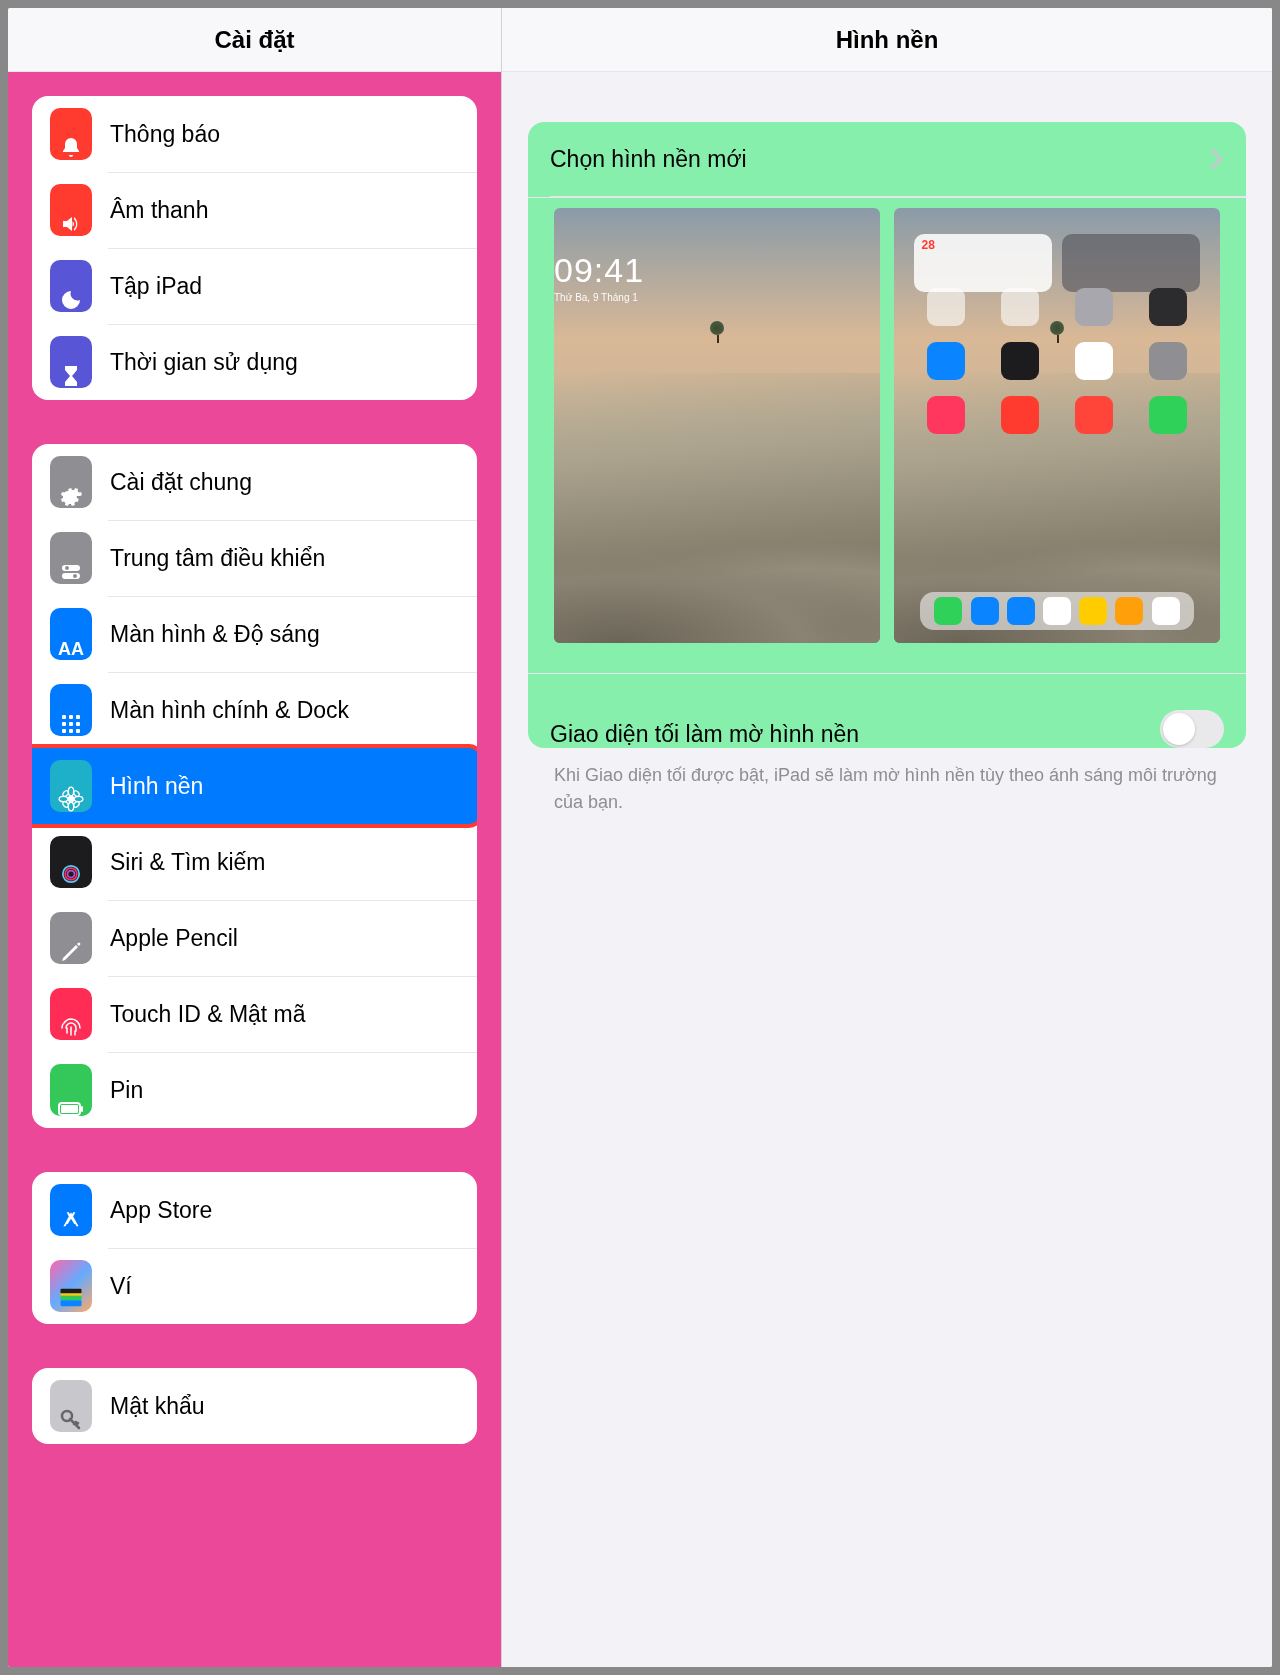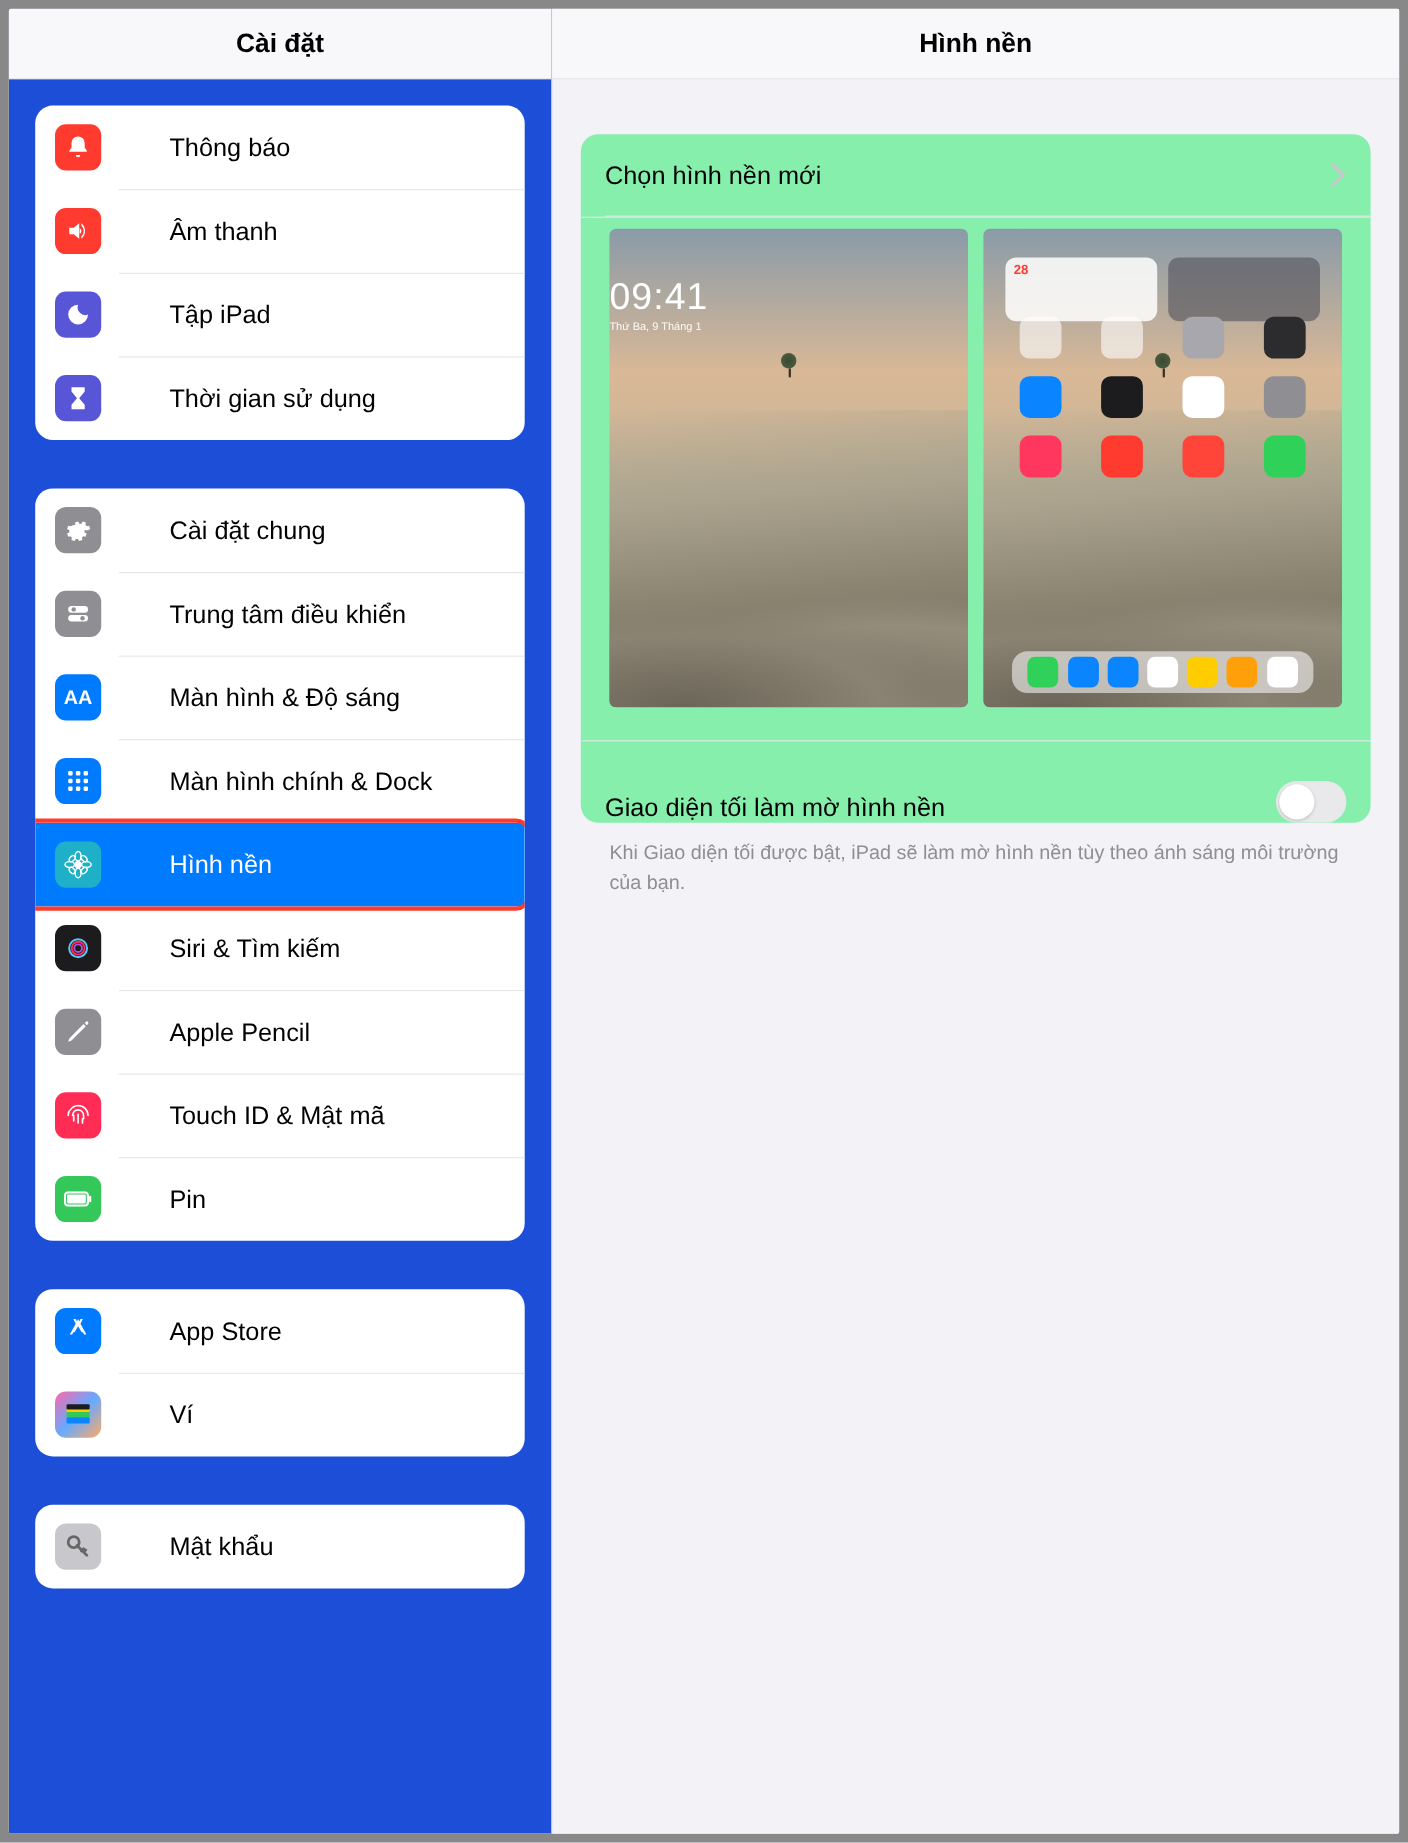--- a/index.html
+++ b/index.html
@@ -14,21 +14,21 @@
   width: 1264px;
   height: 1659px;
   margin: 8px;
   background: #f2f2f7;
   display: flex;
   border-radius: 2px;
   overflow: hidden;
 }
 .sidebar {
   width: 494px;
-  background: #1d4ed8;
+  background: #ec4899;
   border-right: 1px solid #d1d1d6;
   display: flex;
   flex-direction: column;
 }
 .sidebar-header {
   height: 64px;
   display: flex;
   align-items: center;
   justify-content: center;
   background: #f8f8fa;
@@ -50,41 +50,40 @@
   margin-bottom: 44px;
   overflow: hidden;
 }
 .row {
   display: flex;
   align-items: center;
   height: 76px;
   padding: 0 18px;
   cursor: pointer;
   position: relative;
-  gap: 44px;
 }
 .row + .row::before {
   content: "";
   position: absolute;
   top: 0;
   left: 76px;
   right: 0;
   height: 1px;
   background: #e5e5ea;
 }
 .row.selected {
   background: #007aff;
 }
 .row.selected .row-label { color: #fff; }
 .icon-box {
   width: 42px;
-  height: 42px;
+  height: 52px;
   border-radius: 10px;
   display: flex;
-  align-items: center;
+  align-items: flex-end;
   justify-content: center;
   margin-right: 18px;
   flex-shrink: 0;
   color: #fff;
   font-size: 22px;
 }
 .row-label {
   font-size: 23px;
   color: #000;
 }

